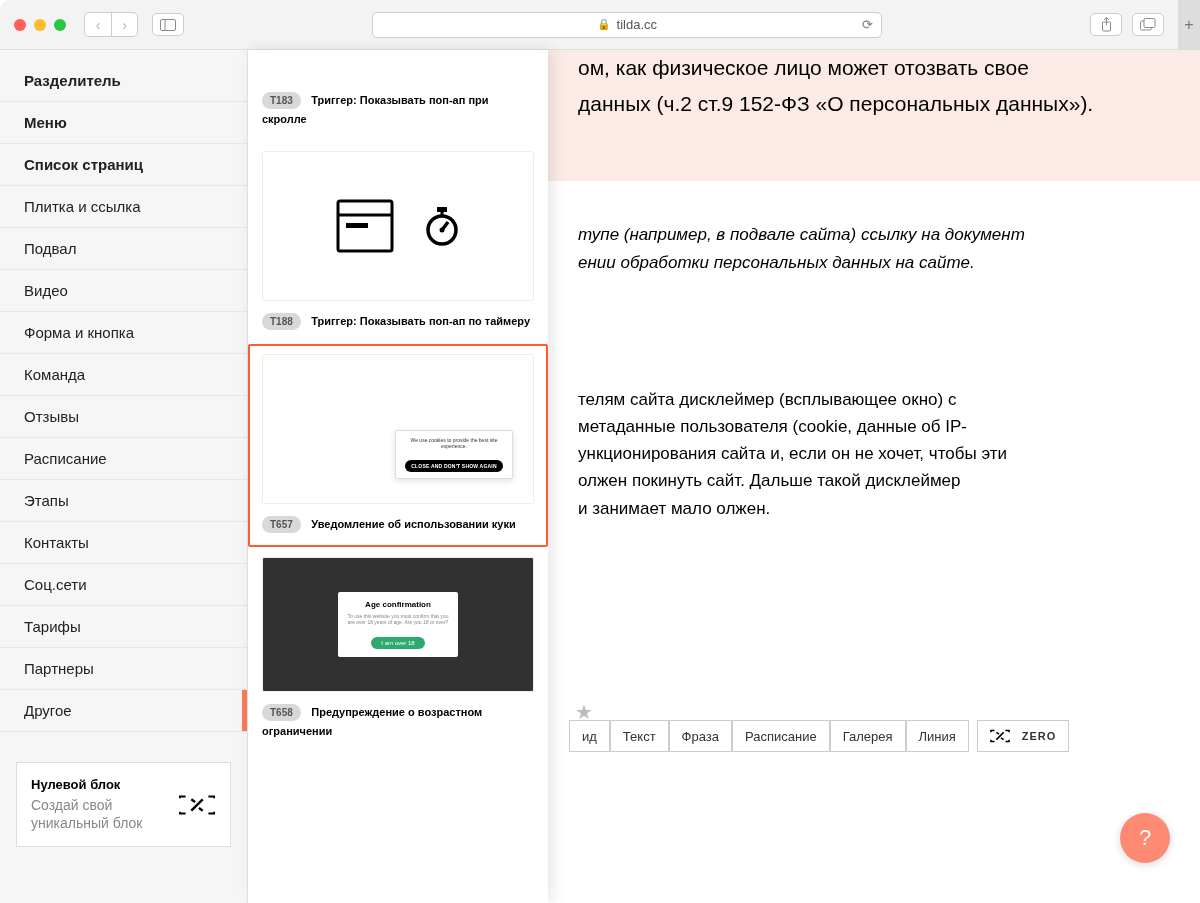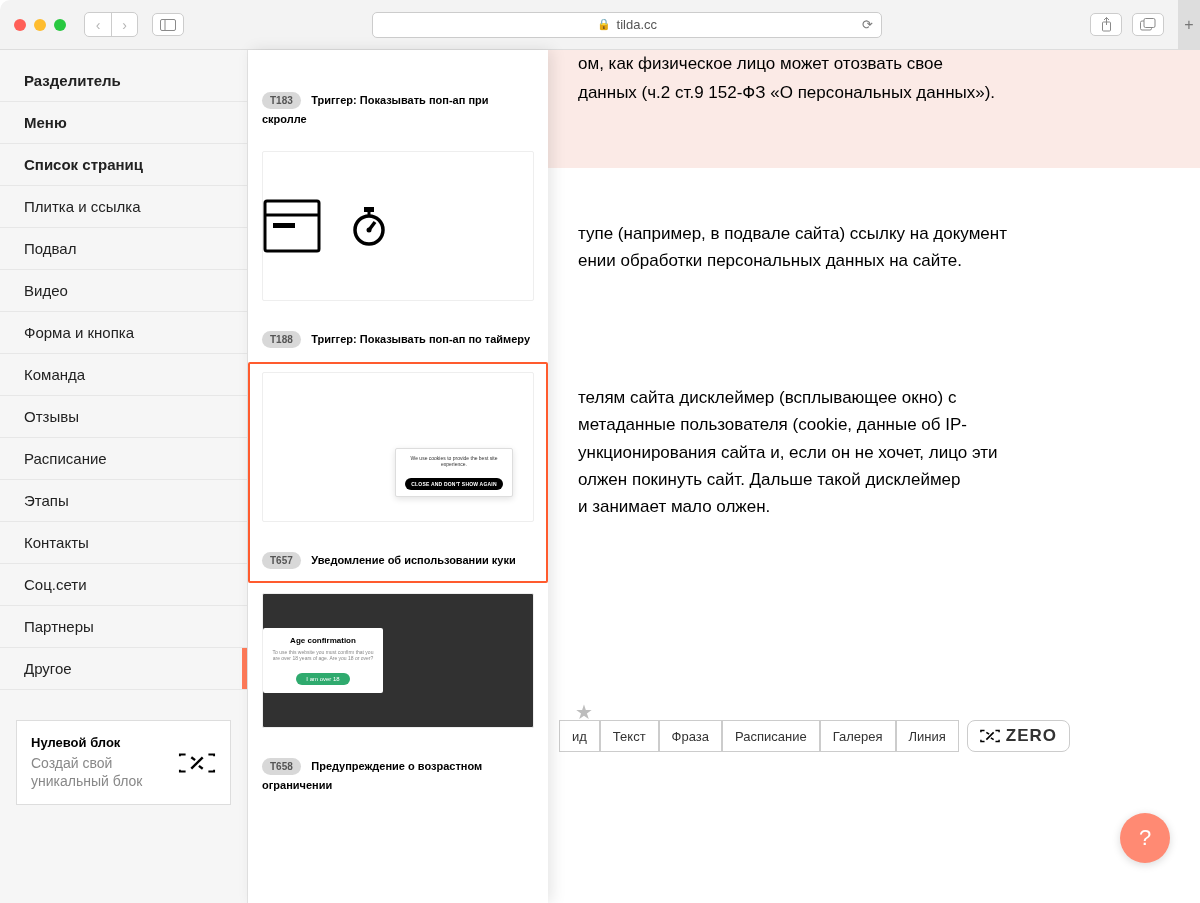--- a/index.html
+++ b/index.html
@@ -41,42 +41,42 @@
   .zero-card .txt { flex:1; }
   .zero-card .title { font-size:13px; font-weight:600; margin-bottom:4px; }
   .zero-card .sub { font-size:14px; color:#888; line-height:1.3; }
   .zero-card svg { width:38px; height:22px; }
 
   
   .blockpanel { position:absolute; left:248px; top:0; width:300px; height:100%; background:#fff; box-shadow:4px 0 14px rgba(0,0,0,.1); z-index:5; overflow:hidden; }
   .block-card { padding:10px 14px 14px; }
   .block-card .badge { display:inline-block; background:#d8d8d8; color:#555; font-size:10px; font-weight:700; padding:3px 8px; border-radius:9px; margin-right:6px; }
   .block-card .label { font-size:11px; font-weight:700; color:#000; }
-  .block-preview { height:150px; background:#fff; border:1px solid #eee; border-radius:2px; margin-bottom:28px; display:flex; align-items:center; justify-content:flex-start; }
+  .block-preview { height:150px; background:#fff; border:1px solid #eee; border-radius:2px; margin-bottom:10px; display:flex; align-items:center; justify-content:center; }
   .block-card.selected { border:2px solid #ff5b2e; padding:8px 12px 12px; border-radius:2px; }
 
   .block-preview.dark { background:#313131; }
   .age-modal { background:#fff; width:120px; padding:8px; text-align:center; border-radius:2px; }
   .age-modal .h6 { font-size:8px; font-weight:600; margin-bottom:4px; }
   .age-modal .p { font-size:5px; color:#888; margin-bottom:6px; }
   .age-modal .bt { display:inline-block; background:#2faa6e; color:#fff; font-size:6px; padding:3px 10px; border-radius:9px; }
 
   .cookie-card { position:absolute; right:20px; bottom:24px; width:118px; border:1px solid #ddd; border-radius:2px; box-shadow:0 2px 6px rgba(0,0,0,.12); background:#fff; padding:6px; text-align:center; }
   .cookie-card .p { font-size:5px; color:#333; margin-bottom:5px; }
   .cookie-card .bt { display:inline-block; background:#000; color:#fff; font-size:5px; font-weight:700; padding:3px 6px; border-radius:8px; letter-spacing:.2px; }
 
   
   .content { position:absolute; left:548px; right:0; top:0; height:100%; }
-  .pinkbox { background:#fbeae6; padding:0 30px 60px; color:#000; font-size:17px; line-height:1.7; }
+  .pinkbox { background:#fbeae6; padding:0 30px 60px; color:#000; font-size:21px; line-height:1.7; }
   .sec { padding:40px 30px 0; color:#000; font-size:17px; line-height:1.6; max-width:640px; }
 
   
-  .toolbar { position:absolute; left:548px; right:12px; bottom:150px; height:34px; display:flex; gap:8px; align-items:center; padding-left:11px; }
+  .toolbar { position:absolute; left:548px; right:12px; bottom:150px; height:34px; display:flex; gap:8px; align-items:center; padding-left:21px; }
   .tool { border:1px solid #ccc; background:#fff; font-size:13px; padding:6px 12px; height:32px; display:flex; align-items:center; color:#333; }
-  .zero-btn { display:flex; align-items:center; gap:6px; font-size:17px; font-weight:700; letter-spacing:1px;border-radius:8px; }
+  .zero-btn { display:flex; align-items:center; gap:12px; font-size:11px; font-weight:700; letter-spacing:1px; }
   .zero-btn svg { width:20px; height:14px; }
 
   .star { position:absolute; left:575px; top:650px; color:#bdbdbd; font-size:20px; }
   .scrollbar { position:absolute; left:533px; top:470px; width:10px; height:90px; background:#c7c7c7; border-radius:5px; }
 
   .help-fab { position:absolute; right:30px; bottom:40px; width:50px; height:50px; border-radius:50%; background:#ff8a73; color:#fff; font-size:22px; display:flex; align-items:center; justify-content:center; box-shadow:0 2px 8px rgba(0,0,0,.15); }
 
   .chev { color:#b5b5b5; font-size:14px; }
 </style>
 </head>
@@ -135,20 +135,21 @@
         <div class="lb-item lb-sep">Плитка и ссылка</div>
         <div class="lb-item lb-sep">Подвал</div>
         <div class="lb-item lb-sep">Видео</div>
         <div class="lb-item lb-sep">Форма и кнопка</div>
         <div class="lb-item lb-sep">Команда</div>
         <div class="lb-item lb-sep">Отзывы</div>
         <div class="lb-item lb-sep">Расписание</div>
         <div class="lb-item lb-sep">Этапы</div>
         <div class="lb-item lb-sep">Контакты</div>
         <div class="lb-item lb-sep">Соц.сети</div>
+        <div class="lb-item lb-sep">Тарифы</div>
         <div class="lb-item lb-sep">Партнеры</div>
         <div class="lb-item lb-sep active">Другое</div>
       </div>
     <div class="zero-card">
       <div class="txt">
         <div class="title">Нулевой блок</div>
         <div class="sub">Создай свой уникальный блок</div>
       </div>
       <svg viewBox="0 0 40 22">
         <polyline points="2,4 2,2 8,2" fill="none" stroke="#000" stroke-width="2"></polyline>
@@ -211,28 +212,28 @@
       <span class="label">Предупреждение о возрастном ограничении</span>
     </div>
   </div>
   <div class="scrollbar"></div>
 
   <div class="content">
     <div class="pinkbox">
       <div>ом, как физическое лицо может отозвать свое</div>
       <div>данных (ч.2 ст.9 152-ФЗ «О персональных данных»).</div>
     </div>
-    <div class="sec" style="padding-top:52px;">
+    <div class="sec" style="padding-top:40px;font-style:italic;">
       <div>тупе (например, в подвале сайта) ссылку на документ</div>
       <div>ении обработки персональных данных на сайте.</div>
     </div>
     <div class="sec" style="padding-top:110px;">
       <div>телям сайта дисклеймер (всплывающее окно) с</div>
       <div>метаданные пользователя (cookie, данные об IP-</div>
-      <div>ункционирования сайта и, если он не хочет, лицо эти</div>
+      <div>ункционирования сайта и, если он не хочет, чтобы эти</div>
       <div>олжен покинуть сайт. Дальше такой дисклеймер</div>
       <div> и занимает мало олжен.</div>
     </div>
   </div>
 
   <div class="star">★</div>
 
   <div class="toolbar">
     <div id="toolbar-items" style="display:flex;">
         <div class="tool">ид</div>

